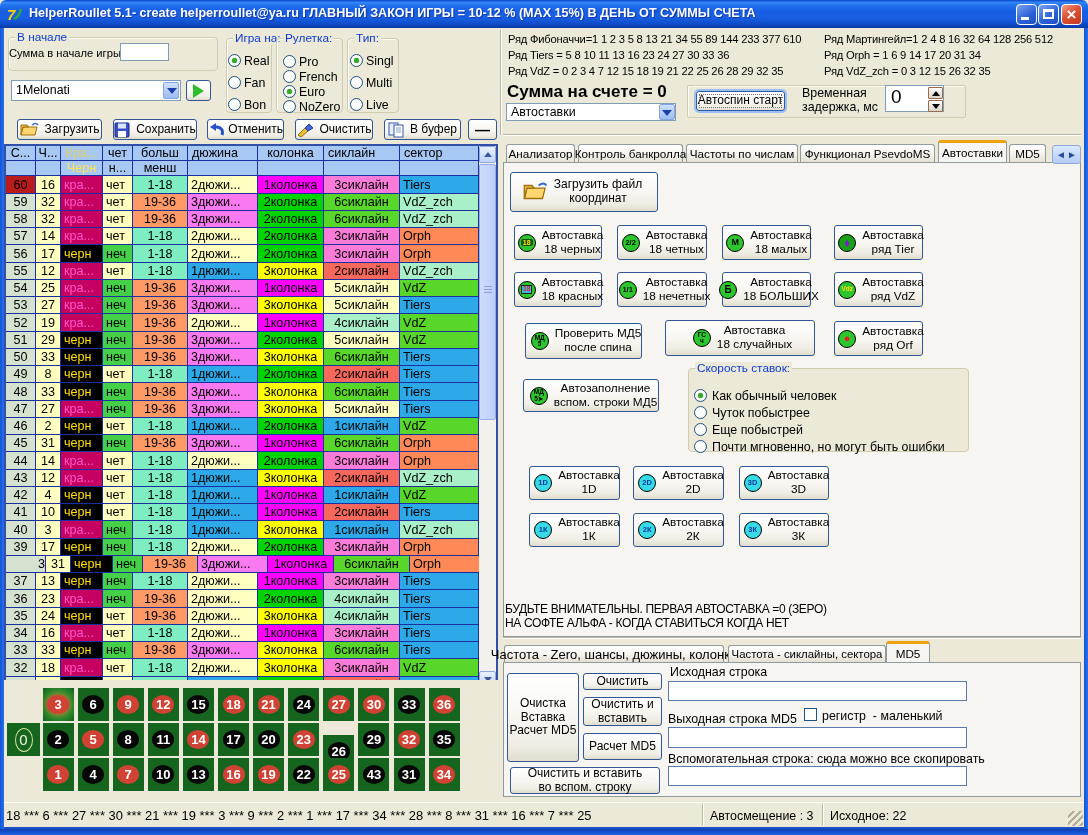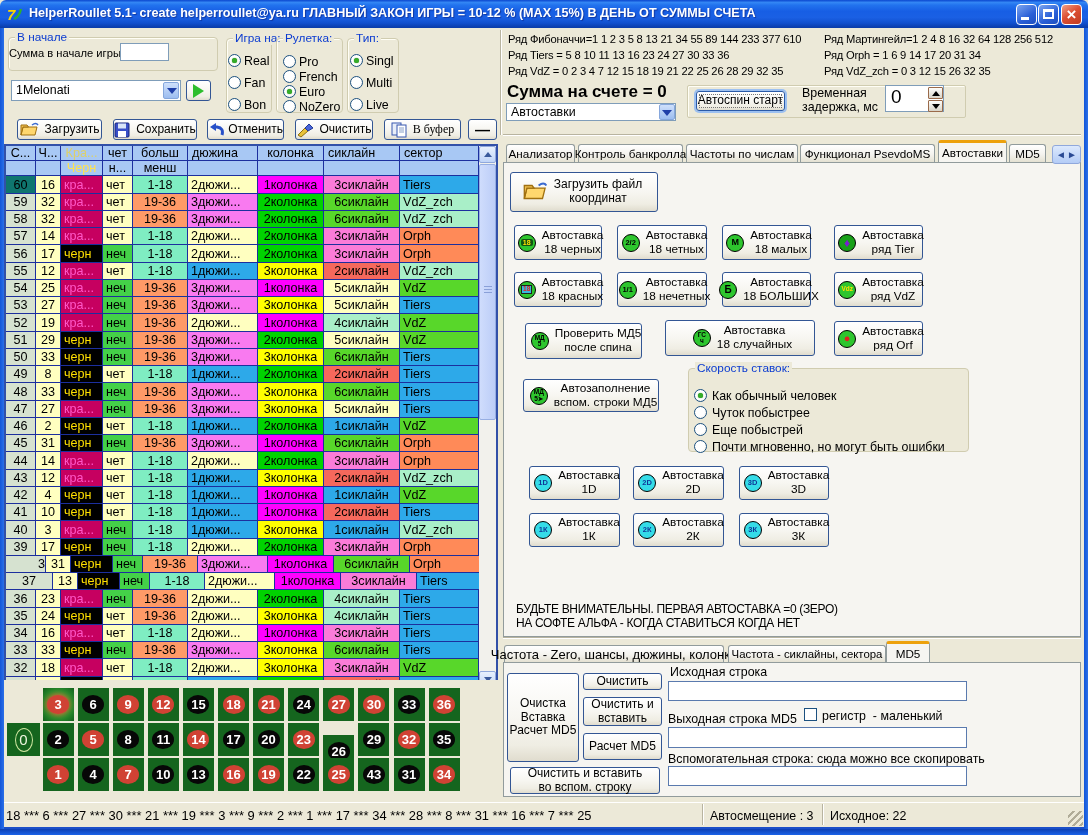--- a/index.html
+++ b/index.html
@@ -116,21 +116,21 @@
         <rect x="4" y="9" width="8" height="6" fill="#fff"></rect>
       </svg>Сохранить</div>
 <div class="btn" style="left:207px;top:119px;width:77px;height:21px;"><svg width="18" height="16" style="margin-right:4px">
         <path d="M14 13 Q16 6 9 5 L6 5" stroke="#2850c8" stroke-width="3" fill="none"></path>
         <path d="M8 1 L2 5 L8 9 Z" fill="#2850c8"></path>
       </svg>Отменить</div>
 <div class="btn" style="left:295px;top:119px;width:78px;height:21px;"><svg width="19" height="16" style="margin-right:4px">
         <path d="M2 13 L9 6 L12 9 L5 15 Z" fill="#e8c23a" stroke="#907010"></path>
         <path d="M9 6 L13 2 L17 6 L12 9 Z" fill="#4a66d8" stroke="#203898"></path>
       </svg>Очистить</div>
-<div class="btn" style="left:384px;top:119px;width:77px;height:21px;font-family:Liberation Serif, serif;"><svg width="17" height="16" style="margin-right:5px">
+<div class="btn" style="left:384px;top:119px;width:77px;height:21px;"><svg width="17" height="16" style="margin-right:5px">
         <rect x="1" y="1" width="9" height="12" fill="#e8eef8" stroke="#3858b0"></rect>
         <rect x="6" y="3" width="9" height="12" fill="#fff" stroke="#3858b0"></rect>
         <path d="M8 6 h5 M8 8 h5 M8 10 h5" stroke="#88a0c8"></path>
       </svg>В буфер</div>
 <div class="btn" style="left:468px;top:119px;width:29px;height:21px;">
       <b style="font-size:15px">—</b>
     </div>
 <div class="abs" style="left:4px;top:144px;width:494px;height:546px;border:2px solid #3250a8;background:#fff;overflow:hidden">
 <div class="abs" style="left:0;top:0">
         <div class="tr" style="height:15.2px">
@@ -149,21 +149,21 @@
           <div class="tc" style="width:25px;background:var(--hd);color:#000;"></div>
           <div class="tc" style="width:42px;background:var(--hd);color:#ffe34d;">Черн</div>
           <div class="tc" style="width:30px;background:var(--hd);color:#000;">н...</div>
           <div class="tc" style="width:55px;background:var(--hd);color:#000;">менш</div>
           <div class="tc" style="width:70px;background:var(--hd);color:#000;"></div>
           <div class="tc" style="width:66px;background:var(--hd);color:#000;"></div>
           <div class="tc" style="width:76px;background:var(--hd);color:#000;"></div>
           <div class="tc" style="width:79px;background:var(--hd);color:#000;"></div>
         </div>
 <div class="tr" style="height:17.25px">
-          <div class="tc" style="width:30px;background:#0f766e;color:#000;">60</div>
+          <div class="tc" style="width:30px;background:#b91c1c;color:#000;">60</div>
           <div class="tc" style="width:25px;background:#ffffc0;color:#000;">16</div>
           <div class="tc" style="width:42px;background:#c60060;color:#ff57c9;justify-content:flex-start;padding-left:3px;">кра...</div>
           <div class="tc" style="width:30px;background:#ffffc0;color:#000;justify-content:flex-start;padding-left:3px;">чет</div>
           <div class="tc" style="width:55px;background:#7fedc2;color:#000;">1-18</div>
           <div class="tc" style="width:70px;background:#ffffc0;color:#000;justify-content:flex-start;padding-left:3px;">2дюжи...</div>
           <div class="tc" style="width:66px;background:#ff00ff;color:#000;">1колонка</div>
           <div class="tc" style="width:76px;background:#fb7cd8;color:#000;">3сиклайн</div>
           <div class="tc" style="width:79px;background:#2da9e9;color:#000;justify-content:flex-start;padding-left:3px;">Tiers</div>
         </div>
 <div class="tr" style="height:17.25px">
@@ -402,21 +402,21 @@
           <div class="tc" style="width:25px;background:#ffffc0;color:#000;">31</div>
           <div class="tc" style="width:42px;background:#000000;color:#ffdf00;justify-content:flex-start;padding-left:3px;">черн</div>
           <div class="tc" style="width:30px;background:#44d148;color:#000;justify-content:flex-start;padding-left:3px;">неч</div>
           <div class="tc" style="width:55px;background:#ff9a67;color:#000;">19-36</div>
           <div class="tc" style="width:70px;background:#f97af0;color:#000;justify-content:flex-start;padding-left:3px;">3дюжи...</div>
           <div class="tc" style="width:66px;background:#ff00ff;color:#000;">1колонка</div>
           <div class="tc" style="width:76px;background:#58d72a;color:#000;">6сиклайн</div>
           <div class="tc" style="width:79px;background:#ff8a58;color:#000;justify-content:flex-start;padding-left:3px;">Orph</div>
         </div>
 <div class="tr" style="height:17.25px">
-          <div class="tc" style="width:47px;background:#d6e2d0;color:#000;">37</div>
+          <div class="tc" style="width:30px;background:#d6e2d0;color:#000;">37</div>
           <div class="tc" style="width:25px;background:#ffffc0;color:#000;">13</div>
           <div class="tc" style="width:42px;background:#000000;color:#ffdf00;justify-content:flex-start;padding-left:3px;">черн</div>
           <div class="tc" style="width:30px;background:#44d148;color:#000;justify-content:flex-start;padding-left:3px;">неч</div>
           <div class="tc" style="width:55px;background:#7fedc2;color:#000;">1-18</div>
           <div class="tc" style="width:70px;background:#ffffc0;color:#000;justify-content:flex-start;padding-left:3px;">2дюжи...</div>
           <div class="tc" style="width:66px;background:#ff00ff;color:#000;">1колонка</div>
           <div class="tc" style="width:76px;background:#fb7cd8;color:#000;">3сиклайн</div>
           <div class="tc" style="width:79px;background:#2da9e9;color:#000;justify-content:flex-start;padding-left:3px;">Tiers</div>
         </div>
 <div class="tr" style="height:17.25px">
@@ -737,21 +737,21 @@
       <div style="text-align:center;font-size:11.8px;white-space:nowrap">Автоставка<br>1К</div>
     </div>
 <div class="btn" style="left:633px;top:513px;width:91px;height:34px;">
       <div class="ic" style="width:18px;height:18px;background:#35dce8;border:1.5px solid #000;color:#103898;font-size:7.5px;margin:0 6px 0 5px;flex-shrink:0;line-height:1">2К</div>
       <div style="text-align:center;font-size:11.8px;white-space:nowrap">Автоставка<br>2К</div>
     </div>
 <div class="btn" style="left:739px;top:513px;width:90px;height:34px;">
       <div class="ic" style="width:18px;height:18px;background:#35dce8;border:1.5px solid #000;color:#103898;font-size:7.5px;margin:0 6px 0 5px;flex-shrink:0;line-height:1">3К</div>
       <div style="text-align:center;font-size:11.8px;white-space:nowrap">Автоставка<br>3К</div>
     </div>
-<div class="lab" style="left:516px;top:602px;line-height:14px;font-size:12px;letter-spacing:-0.35px">БУДЬТЕ ВНИМАТЕЛЬНЫ. ПЕРВАЯ АВТОСТАВКА =0 (ЗЕРО)<br>НА СОФТЕ АЛЬФА - КОГДА СТАВИТЬСЯ КОГДА НЕТ</div>
+<div class="lab" style="left:505px;top:602px;line-height:14px;font-size:12px;letter-spacing:-0.35px">БУДЬТЕ ВНИМАТЕЛЬНЫ. ПЕРВАЯ АВТОСТАВКА =0 (ЗЕРО)<br>НА СОФТЕ АЛЬФА - КОГДА СТАВИТЬСЯ КОГДА НЕТ</div>
 <div class="abs" style="left:503px;top:637px;width:578px;height:2px;border-top:1px solid #b8b4a0;border-bottom:1px solid #fff"></div>
 <div class="abs" style="left:503px;top:662px;width:578px;height:135px;background:#f6f5f1;border:1px solid #919b9c"></div>
 <div class="tab" style="left:504px;top:645px;height:17px;width:220px;font-size:13px">Частота - Zero, шансы, дюжины, колонки</div>
 <div class="tab" style="left:728px;top:645px;height:17px;width:158px;font-size:11.4px">Частота - сиклайны, сектора</div>
 <div class="tab" style="left:886px;top:641px;height:21px;width:44px;background:#f6f5f1;border-top:3px solid #eda10c;z-index:5">MD5</div>
 <div class="btn" style="left:507px;top:673px;width:72px;height:89px;">Очистка<br>Вставка<br>Расчет MD5</div>
 <div class="btn" style="left:583px;top:673px;width:79px;height:17px;">Очистить</div>
 <div class="btn" style="left:583px;top:697px;width:79px;height:29px;">Очистить и<br>вставить</div>
 <div class="btn" style="left:583px;top:733px;width:79px;height:27px;">Расчет MD5</div>
 <div class="btn" style="left:510px;top:767px;width:150px;height:27px;">Очистить и  вставить<br>во вспом. строку</div>

